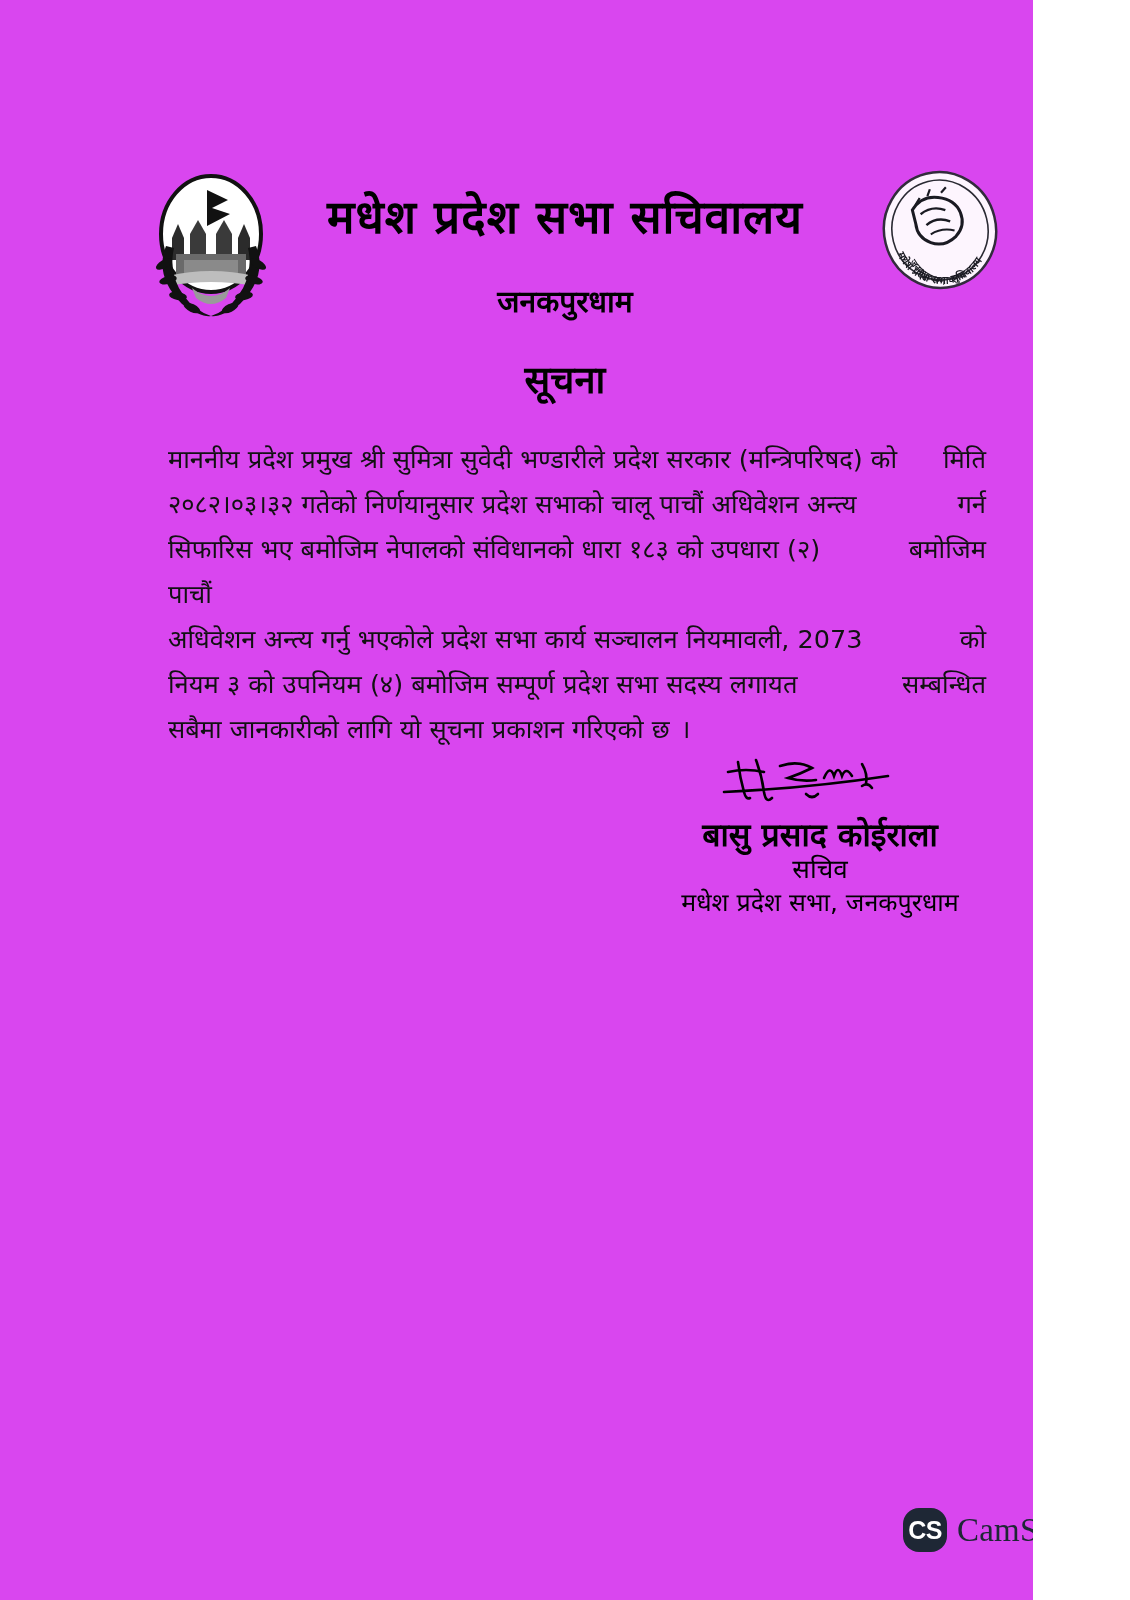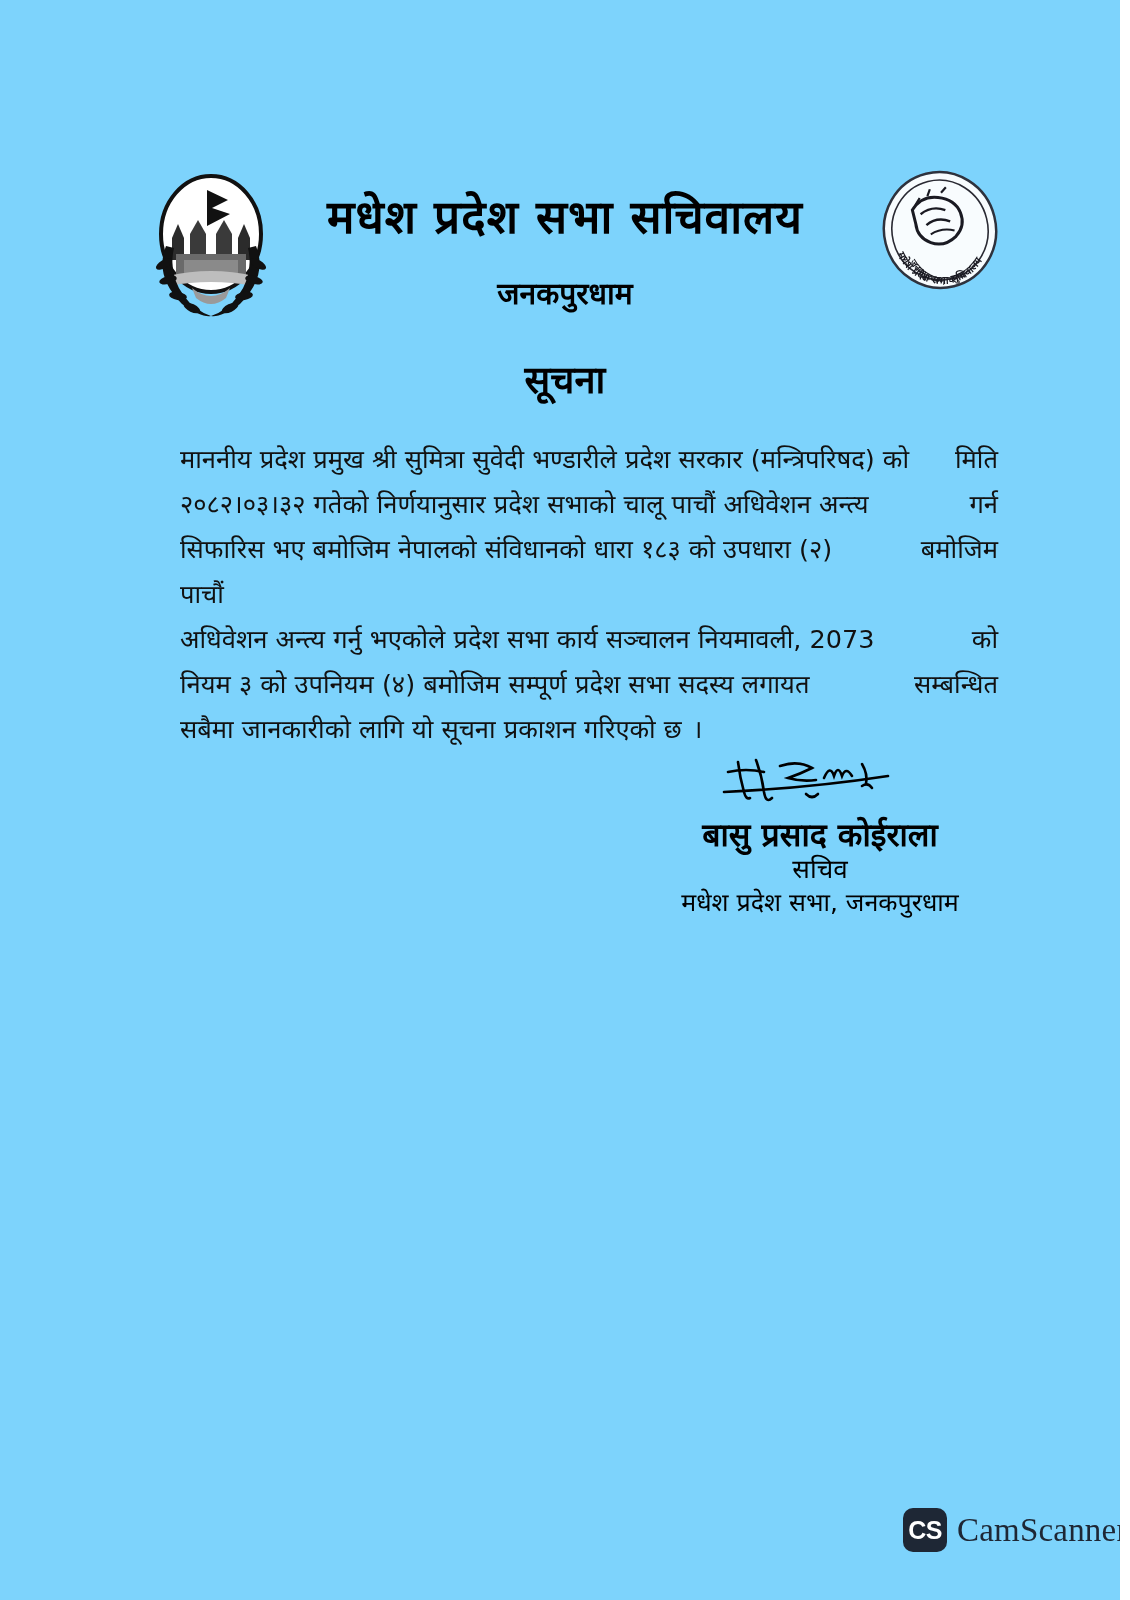--- a/index.html
+++ b/index.html
@@ -5,24 +5,25 @@
   html, body {
     margin: 0;
     padding: 0;
     background: #ffffff;
   }
   body {
     font-family: "DejaVu Sans", "Liberation Sans", sans-serif;
   }
   .page {
     position: relative;
-    width: 1120px;
+    width: 1014px;
     height: 1600px;
-    background: #7dd3fc;
+    background: #d946ef;
     overflow: hidden;
+    padding-left: 19px;
   }
 
   
   .header {
     position: absolute;
     left: 0;
     top: 160px;
     width: 1130px;
     height: 175px;
   }
@@ -49,21 +50,21 @@
     font-family: "DejaVu Sans", sans-serif;
     font-size: 46px;
     font-weight: 700;
     color: #000000;
     letter-spacing: 1px;
     white-space: nowrap;
   }
   .org-subtitle {
     position: absolute;
     left: 255px;
-    top: 112px;
+    top: 120px;
     width: 620px;
     text-align: center;
     font-family: "DejaVu Sans", sans-serif;
     font-size: 30px;
     font-weight: 600;
     color: #000000;
   }
 
   
   .notice-title {
@@ -74,21 +75,21 @@
     text-align: center;
     font-family: "DejaVu Sans", sans-serif;
     font-size: 38px;
     font-weight: 700;
     color: #000000;
   }
 
   
   .body-block {
     position: absolute;
-    left: 180px;
+    left: 168px;
     top: 437px;
     width: 818px;
     text-align: center;
   }
   .body-line {
     display: flex;
     justify-content: space-between;
     font-family: "DejaVu Sans", sans-serif;
     font-size: 25.5px;
     font-weight: 500;
@@ -134,21 +135,21 @@
     position: absolute;
     left: 903px;
     top: 1508px;
     display: flex;
     align-items: center;
     gap: 10px;
   }
   .cs-badge {
     width: 44px;
     height: 44px;
-    border-radius: 10px;
+    border-radius: 16px;
     background: #1e2735;
     color: #ffffff;
     font-family: "Liberation Sans", sans-serif;
     font-size: 25px;
     font-weight: 700;
     display: flex;
     align-items: center;
     justify-content: center;
     letter-spacing: -0.5px;
   }

